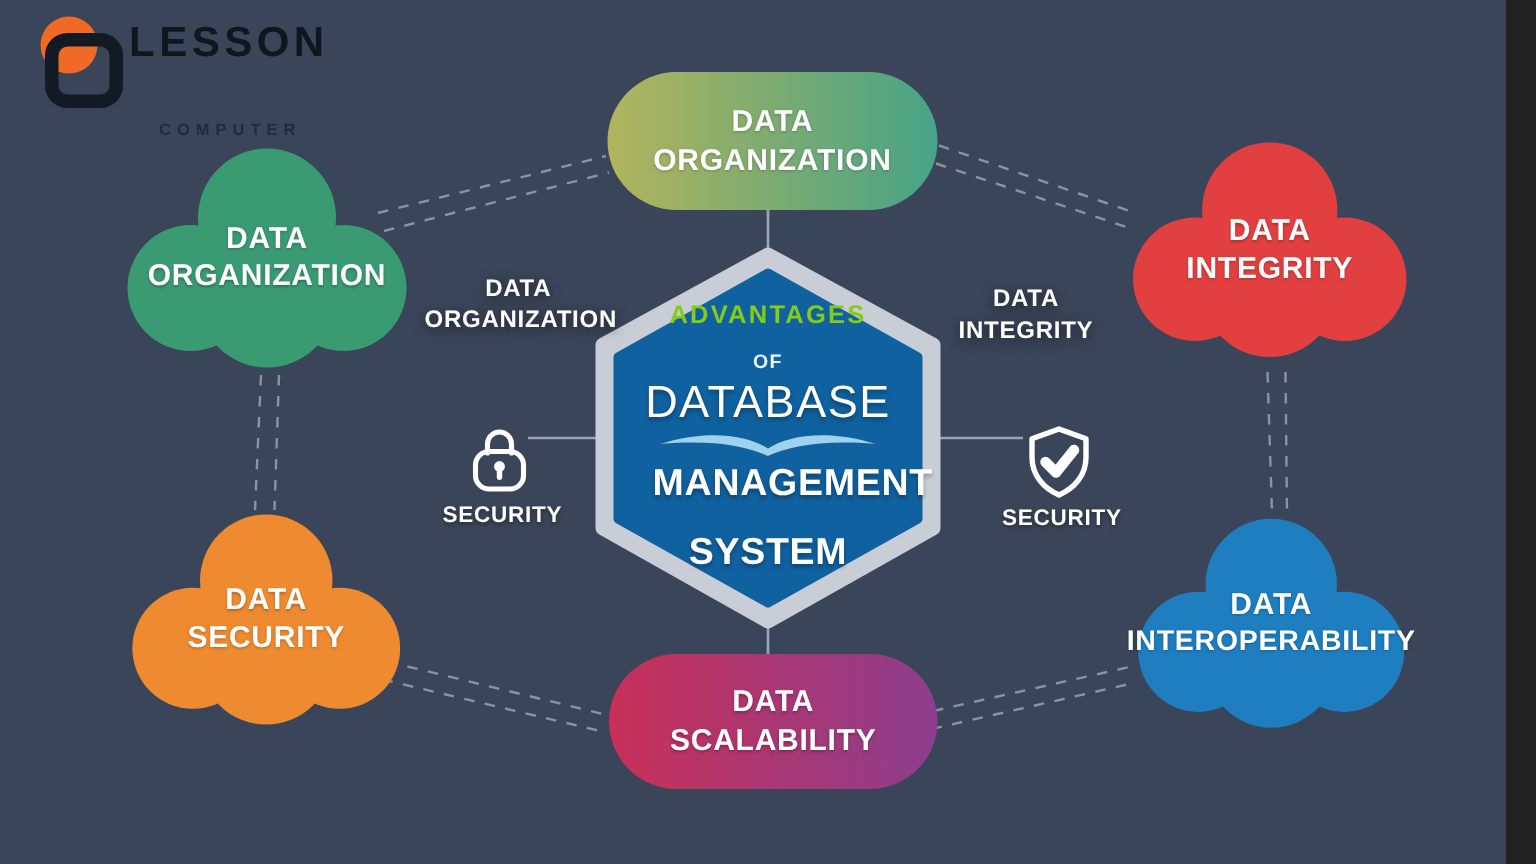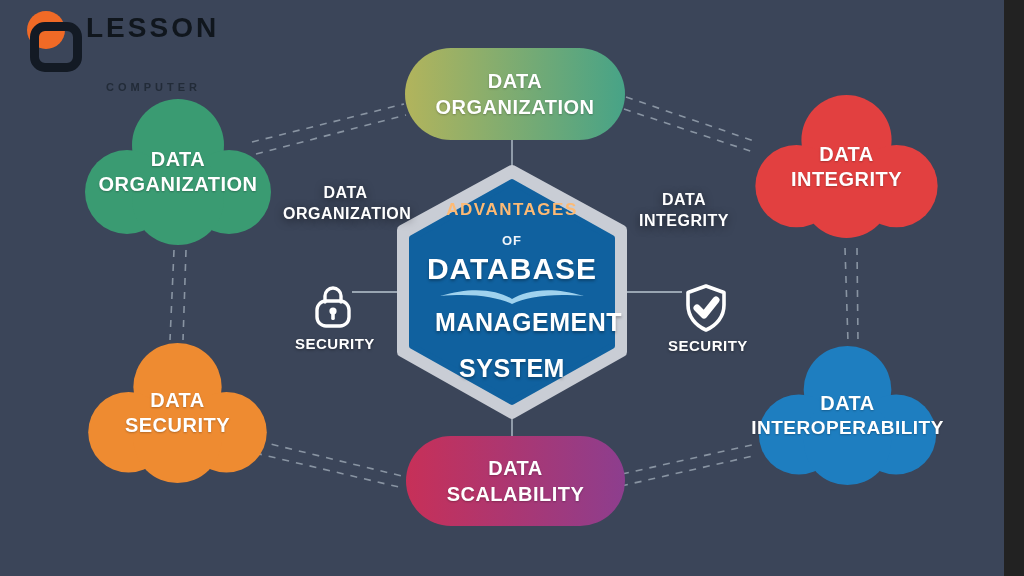--- a/index.html
+++ b/index.html
@@ -41,23 +41,23 @@
     text-shadow:0 1px 2px rgba(0,0,0,.25);
   }
   .pill .l1,.pill .l2{font-size:20px;}
   .pill-top{left:405px;top:48px;width:220px;height:92px;}
   .pill-bottom{left:406px;top:436px;width:219px;height:90px;}
   
   .hex-svg{position:absolute;left:0;top:0;}
   .hex-outer{fill:var(--hexb,#c9cdd5);stroke:var(--hexb,#c9cdd5);stroke-width:10;stroke-linejoin:round;}
   .hex-inner{fill:var(--hexf,#10619f);stroke:var(--hexf,#10619f);stroke-width:6;stroke-linejoin:round;}
   .hex-text{position:absolute;left:402px;top:200px;width:220px;text-align:center;color:#fff;}
-  .hex-l1{font-size:17px;font-weight:700;letter-spacing:1.5px;color:#fdba74;}
+  .hex-l1{font-size:17px;font-weight:700;letter-spacing:1.5px;color:#84cc16;}
   .hex-l2{font-size:13px;font-weight:700;letter-spacing:1px;margin-top:13px;color:#eef4fa;}
-  .hex-l3{font-size:30px;font-weight:700;letter-spacing:1px;margin-top:4px;text-shadow:0 2px 3px rgba(0,0,0,.3);}
+  .hex-l3{font-size:30px;font-weight:400;letter-spacing:1px;margin-top:4px;text-shadow:0 2px 3px rgba(0,0,0,.3);}
   .hex-swoosh{margin:2px auto 0;display:block;}
   .hex-l4{font-size:25px;font-weight:700;letter-spacing:.5px;margin-top:2px;text-shadow:0 2px 3px rgba(0,0,0,.3);text-align:right;}
   .hex-l5{font-size:25px;font-weight:700;letter-spacing:.5px;margin-top:17px;text-shadow:0 2px 3px rgba(0,0,0,.3);}
   
   .side-label{
     position:absolute;text-align:center;color:#fff;font-weight:700;line-height:1.3;letter-spacing:.5px;
     font-size:16px;text-shadow:0 2px 8px rgba(0,0,0,.55);
   }
   .sl-org{left:283px;top:183px;width:125px;}
   .sl-int{left:628px;top:190px;width:112px;}

